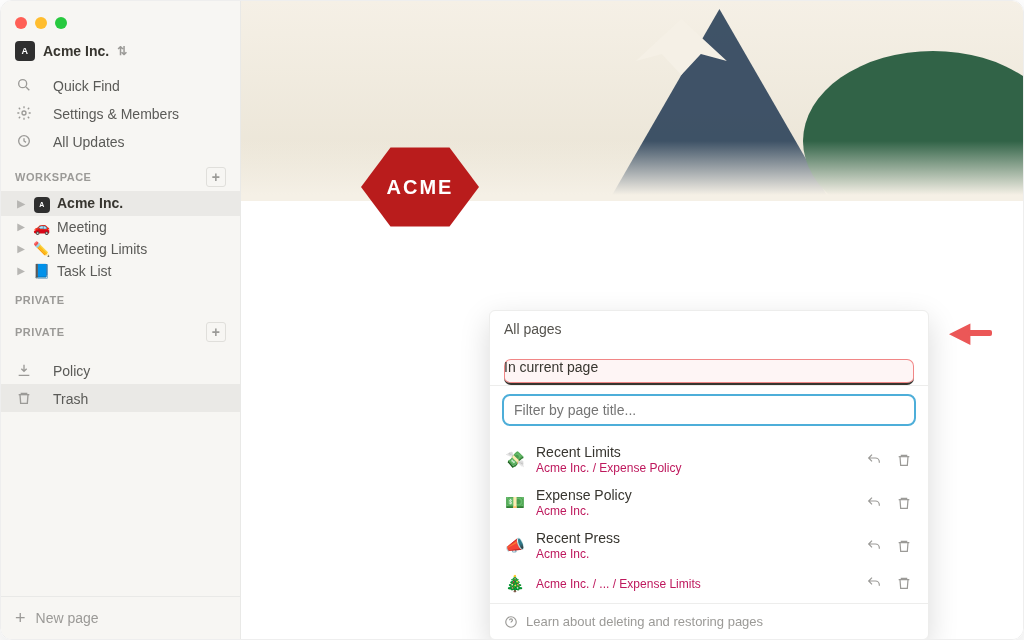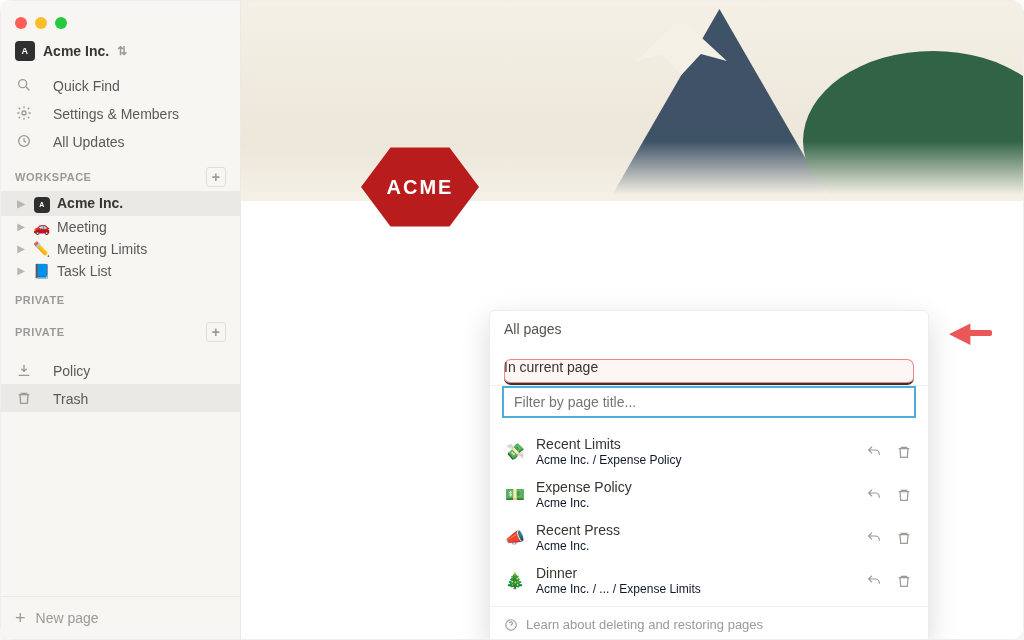--- a/index.html
+++ b/index.html
@@ -295,43 +295,43 @@
     margin-left: -2px;
   }
 
   .popup-divider {
     height: 1px;
     background: #ededec;
     margin: 0;
   }
 
   .popup-search {
-    margin: 0 12px 8px 12px;
+    margin: 8px 12px 8px 12px;
     border: 2px solid #4daed9;
-    border-radius: 0;
+    border-radius: 8px;
     padding: 6px 10px;
     font-size: 14px;
     color: #9b9a97;
     outline: none;
   }
 
   .trash-list {
     padding: 4px 8px;
   }
   .trash-item {
     display: flex;
     align-items: center;
     padding: 6px 6px;
     border-radius: 4px;
     gap: 10px;
   }
   .trash-icon { width: 22px; text-align: center; font-size: 16px; }
   .trash-text { flex: 1; min-width: 0; }
   .trash-title { font-size: 14px; color: #37352f; }
-  .trash-path { font-size: 12px; color: #0f172a; margin-top: 1px; }
+  .trash-path { font-size: 12px; color: #be185d; margin-top: 1px; }
   .trash-actions { display: flex; gap: 10px; align-items: center; }
   .trash-actions button {
     background: none;
     border: none;
     cursor: pointer;
     color: #9b9a97;
     padding: 2px;
     display: inline-flex;
   }
   .trash-actions svg { width: 16px; height: 16px; stroke: currentColor; fill: none; stroke-width: 1.8; }
@@ -569,21 +569,20 @@
                   <polyline points="4,7 20,7"></polyline>
                   <path d="M8 7V5h8v2M6 7l1 13h10l1-13"></path>
                 </svg>
               </button>
           </div>
         </div>
 
         <div class="trash-item">
           <div class="trash-icon">🎄</div>
           <div class="trash-text">
-            <div class="trash-title">Dinner</div>
             <div class="trash-path">Acme Inc. / ... / Expense Limits</div>
           </div>
           <div class="trash-actions">
             <button>
                 <svg viewBox="0 0 24 24">
                   <path d="M9 14l-5-5 5-5M4 9h10a6 6 0 016 6v1"></path>
                 </svg>
               </button>
             <button>
                 <svg viewBox="0 0 24 24">

